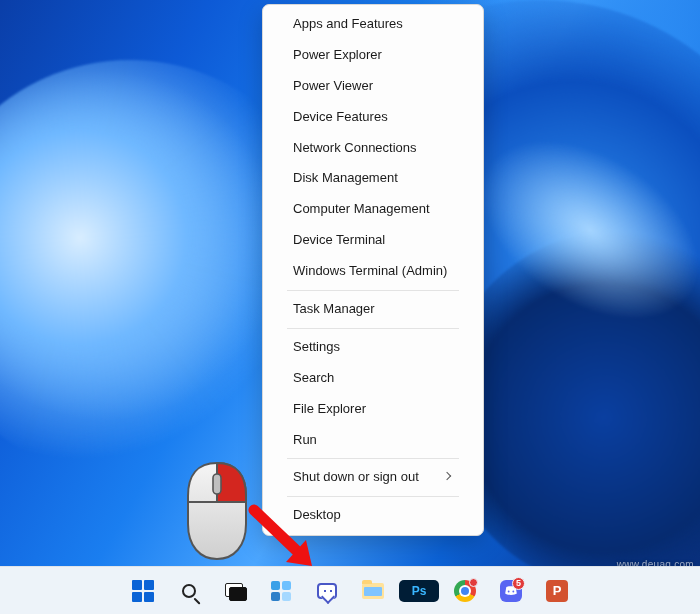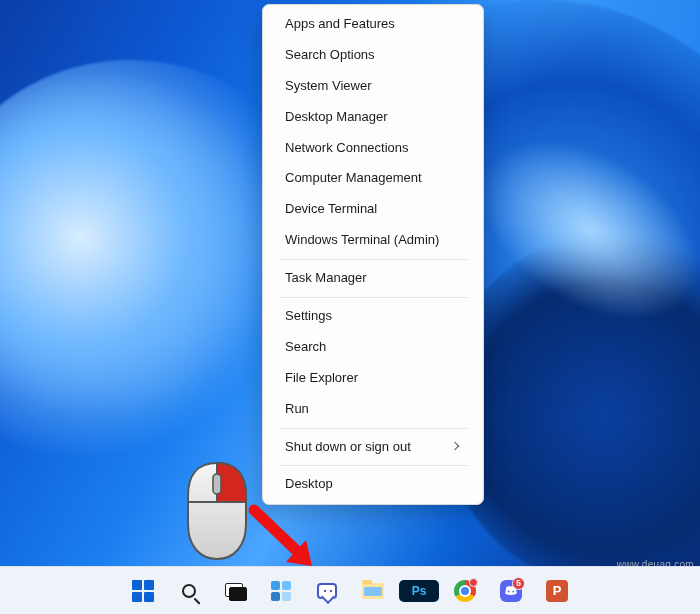--- a/index.html
+++ b/index.html
@@ -33,21 +33,21 @@
 
   
   .ctx {
     position: absolute;
     left: 262px; top: 4px;
     width: 222px;
     background: #fdfdfd;
     border: 1px solid #d8d8d8;
     border-radius: 7px;
     box-shadow: 0 8px 24px rgba(0,0,0,0.22);
-    padding: 4px 8px;
+    padding: 4px 16px;
     font-size: 13px;
     color: #1b1b1b;
   }
   .ctx .item {
     padding: 7px 14px;
     display: flex; align-items: center; justify-content: space-between;
     cursor: default;
     line-height: 1.3;
   }
   .ctx .sep { height: 1px; background: #e3e3e3; margin: 3px 8px; }
@@ -136,30 +136,33 @@
   <div class="petal p1"></div>
   <div class="petal p2"></div>
   <div class="petal p3"></div>
   <div class="petal p4"></div>
 
   <div class="ctx" id="ctx">
       <div class="item">
         <span>Apps and Features</span>
       </div>
       <div class="item">
-        <span>Search Options</span>
-      </div>
-      <div class="item">
-        <span>System Viewer</span>
-      </div>
-      <div class="item">
-        <span>Desktop Manager</span>
+        <span>Power Explorer</span>
+      </div>
+      <div class="item">
+        <span>Power Viewer</span>
+      </div>
+      <div class="item">
+        <span>Device Features</span>
       </div>
       <div class="item">
         <span>Network Connections</span>
+      </div>
+      <div class="item">
+        <span>Disk Management</span>
       </div>
       <div class="item">
         <span>Computer Management</span>
       </div>
       <div class="item">
         <span>Device Terminal</span>
       </div>
       <div class="item">
         <span>Windows Terminal (Admin)</span>
       </div>

